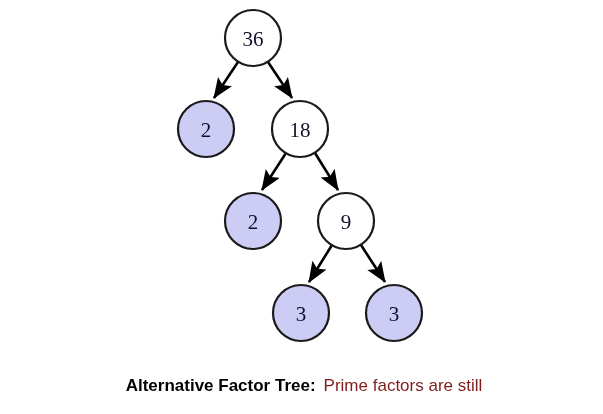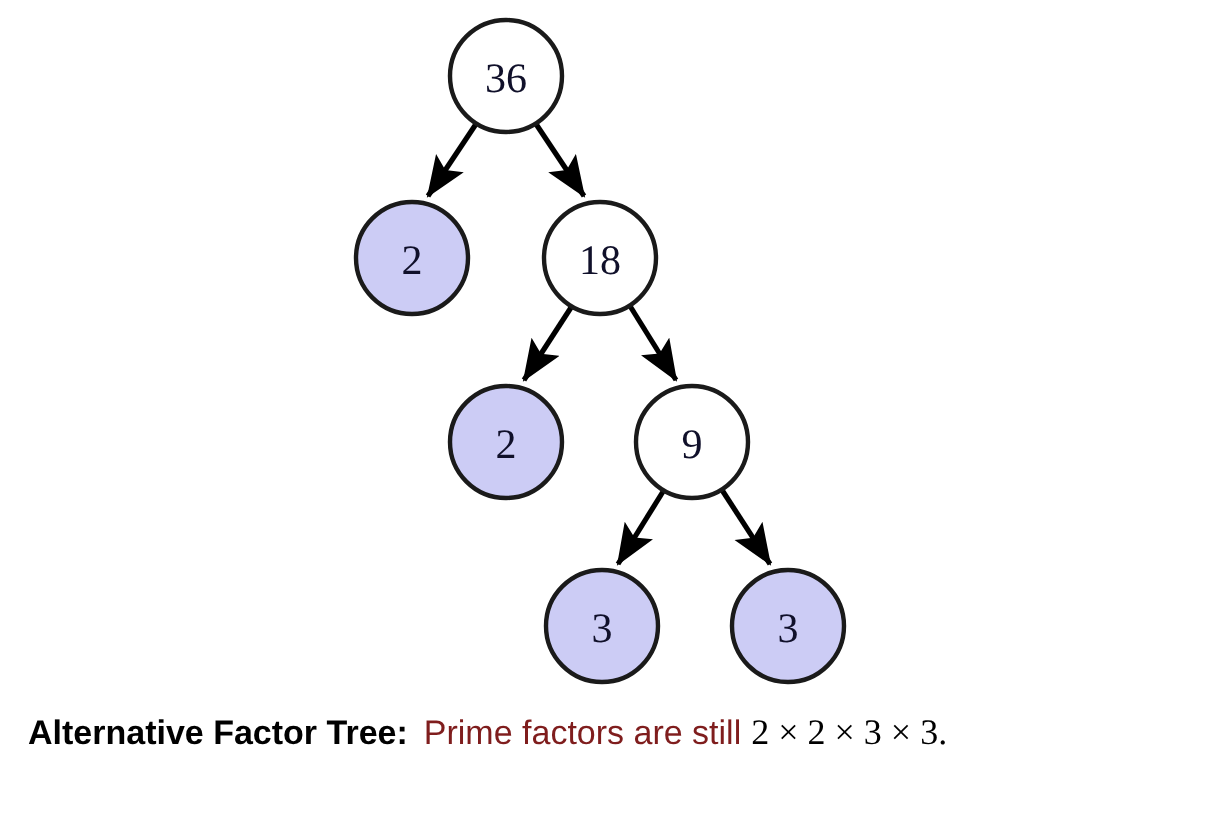--- a/index.html
+++ b/index.html
@@ -24,26 +24,27 @@
   .node-text {
     font-family: "Liberation Serif", serif;
     font-size: 21px;
     fill: #10102a;
     text-anchor: middle;
     dominant-baseline: central;
   }
   #caption-bar {
     position: absolute;
     left: 14px;
-    top: 356px;
+    top: 376px;
     width: 580px;
     height: 26px;
     display: flex;
     align-items: baseline;
     white-space: pre;
+    justify-content: center;
   }
   .caption-label {
     font-family: "Liberation Sans", sans-serif;
     font-weight: bold;
     font-size: 17px;
     color: #000000;
   }
   .caption-body {
     font-family: "Liberation Sans", sans-serif;
     font-size: 17px;
@@ -104,14 +105,13 @@
     <g>
       <circle cx="394" cy="313" r="28" fill="#ccccf5" stroke="#1a1a1a" stroke-width="2.2"></circle>
       <text class="node-text" x="394" y="314">3</text>
     </g>
   </g>
 </svg>
 
 <div id="caption-bar">
   <span class="caption-label">Alternative Factor Tree:</span>
   <span class="caption-body">Prime factors are still</span>
-  <span class="caption-math">2 × 2 × 3 × 3.</span>
 </div>
 
 </body></html>

